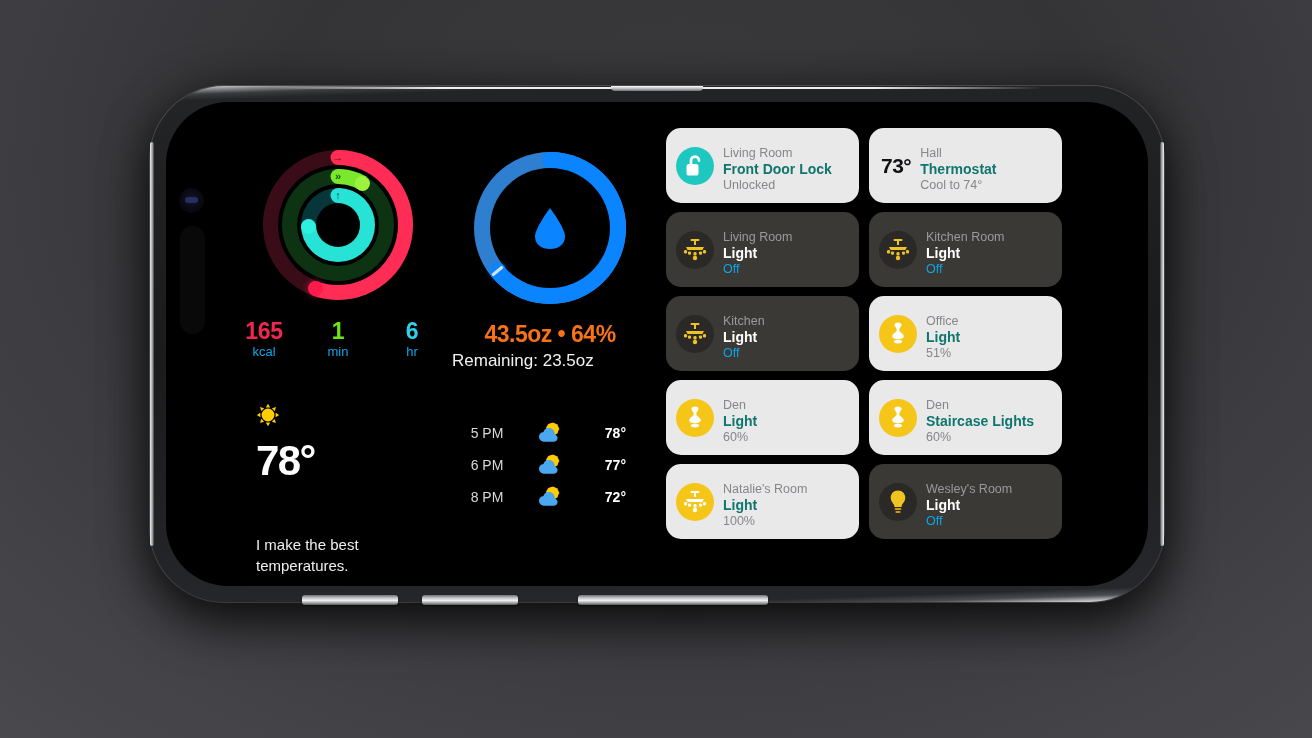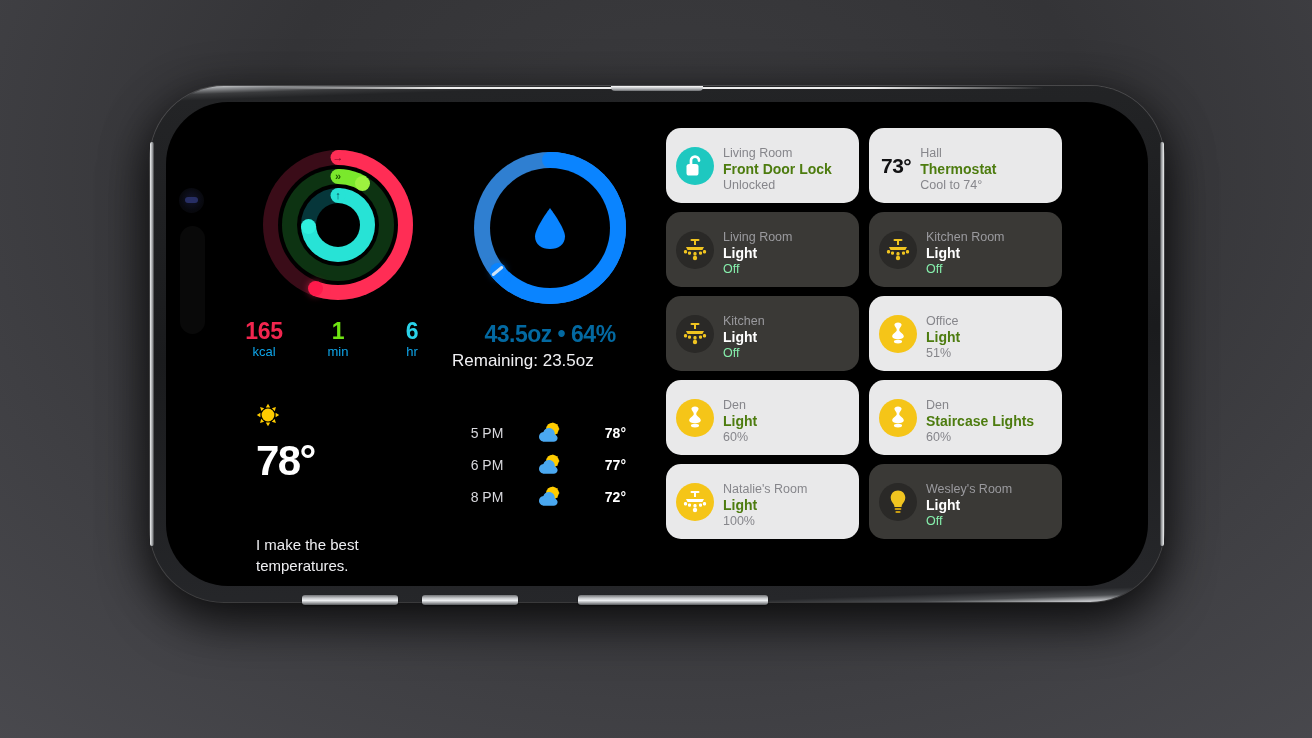--- a/index.html
+++ b/index.html
@@ -246,21 +246,21 @@
     background: #cfe3f7;
     transform: rotate(-38deg);
   }
   #water-drop {
     position: absolute; left: 50%; top: 50%;
     transform: translate(-50%,-50%);
     width: 36px; height: 44px;
   }
   #water-total {
     text-align: center; margin-top: 17px;
-    font-size: 23px; font-weight: bold; color: #0369a1; letter-spacing: -.5px;
+    font-size: 23px; font-weight: bold; color: #f97316; letter-spacing: -.5px;
   }
   #water-remaining {
     text-align: left; margin-top: 3px;
     font-size: 17px; color: #f0f0f3; font-weight: 400;
   }
 
   
   #hourly { margin: 46px 0 0 4px; }
   .hour-row {
     display: flex; align-items: center;
@@ -298,25 +298,25 @@
   .icon-dark   { background: #2a2927; }
   .icon-yellow { background: #f5c518; }
   .icon-teal   { background: #1ec8c0; }
 
   .tile-text { min-width: 0; line-height: 1.22; }
   .tile-room   { font-size: 12.5px; margin-top: 8px; }
   .tile-name   { font-size: 14px; font-weight: bold; white-space: nowrap; }
   .tile-status { font-size: 12.5px; }
 
   .tile.on  .tile-room   { color: #86868b; }
-  .tile.on  .tile-name   { color: #4d7c0f; }
+  .tile.on  .tile-name   { color: #0f766e; }
   .tile.on  .tile-status { color: #86868b; }
   .tile.off .tile-room   { color: #9a9a9e; }
   .tile.off .tile-name   { color: #ffffff; }
-  .tile.off .tile-status { color: #86efac; }
+  .tile.off .tile-status { color: #0ea5e9; }
 
   .thermo-temp {
     font-size: 21px; font-weight: bold; color: #111113;
     flex: 0 0 auto; letter-spacing: -.5px; padding-left: 2px;
   }
 </style>
 </head>
 <body>
 
 <div id="stage">

